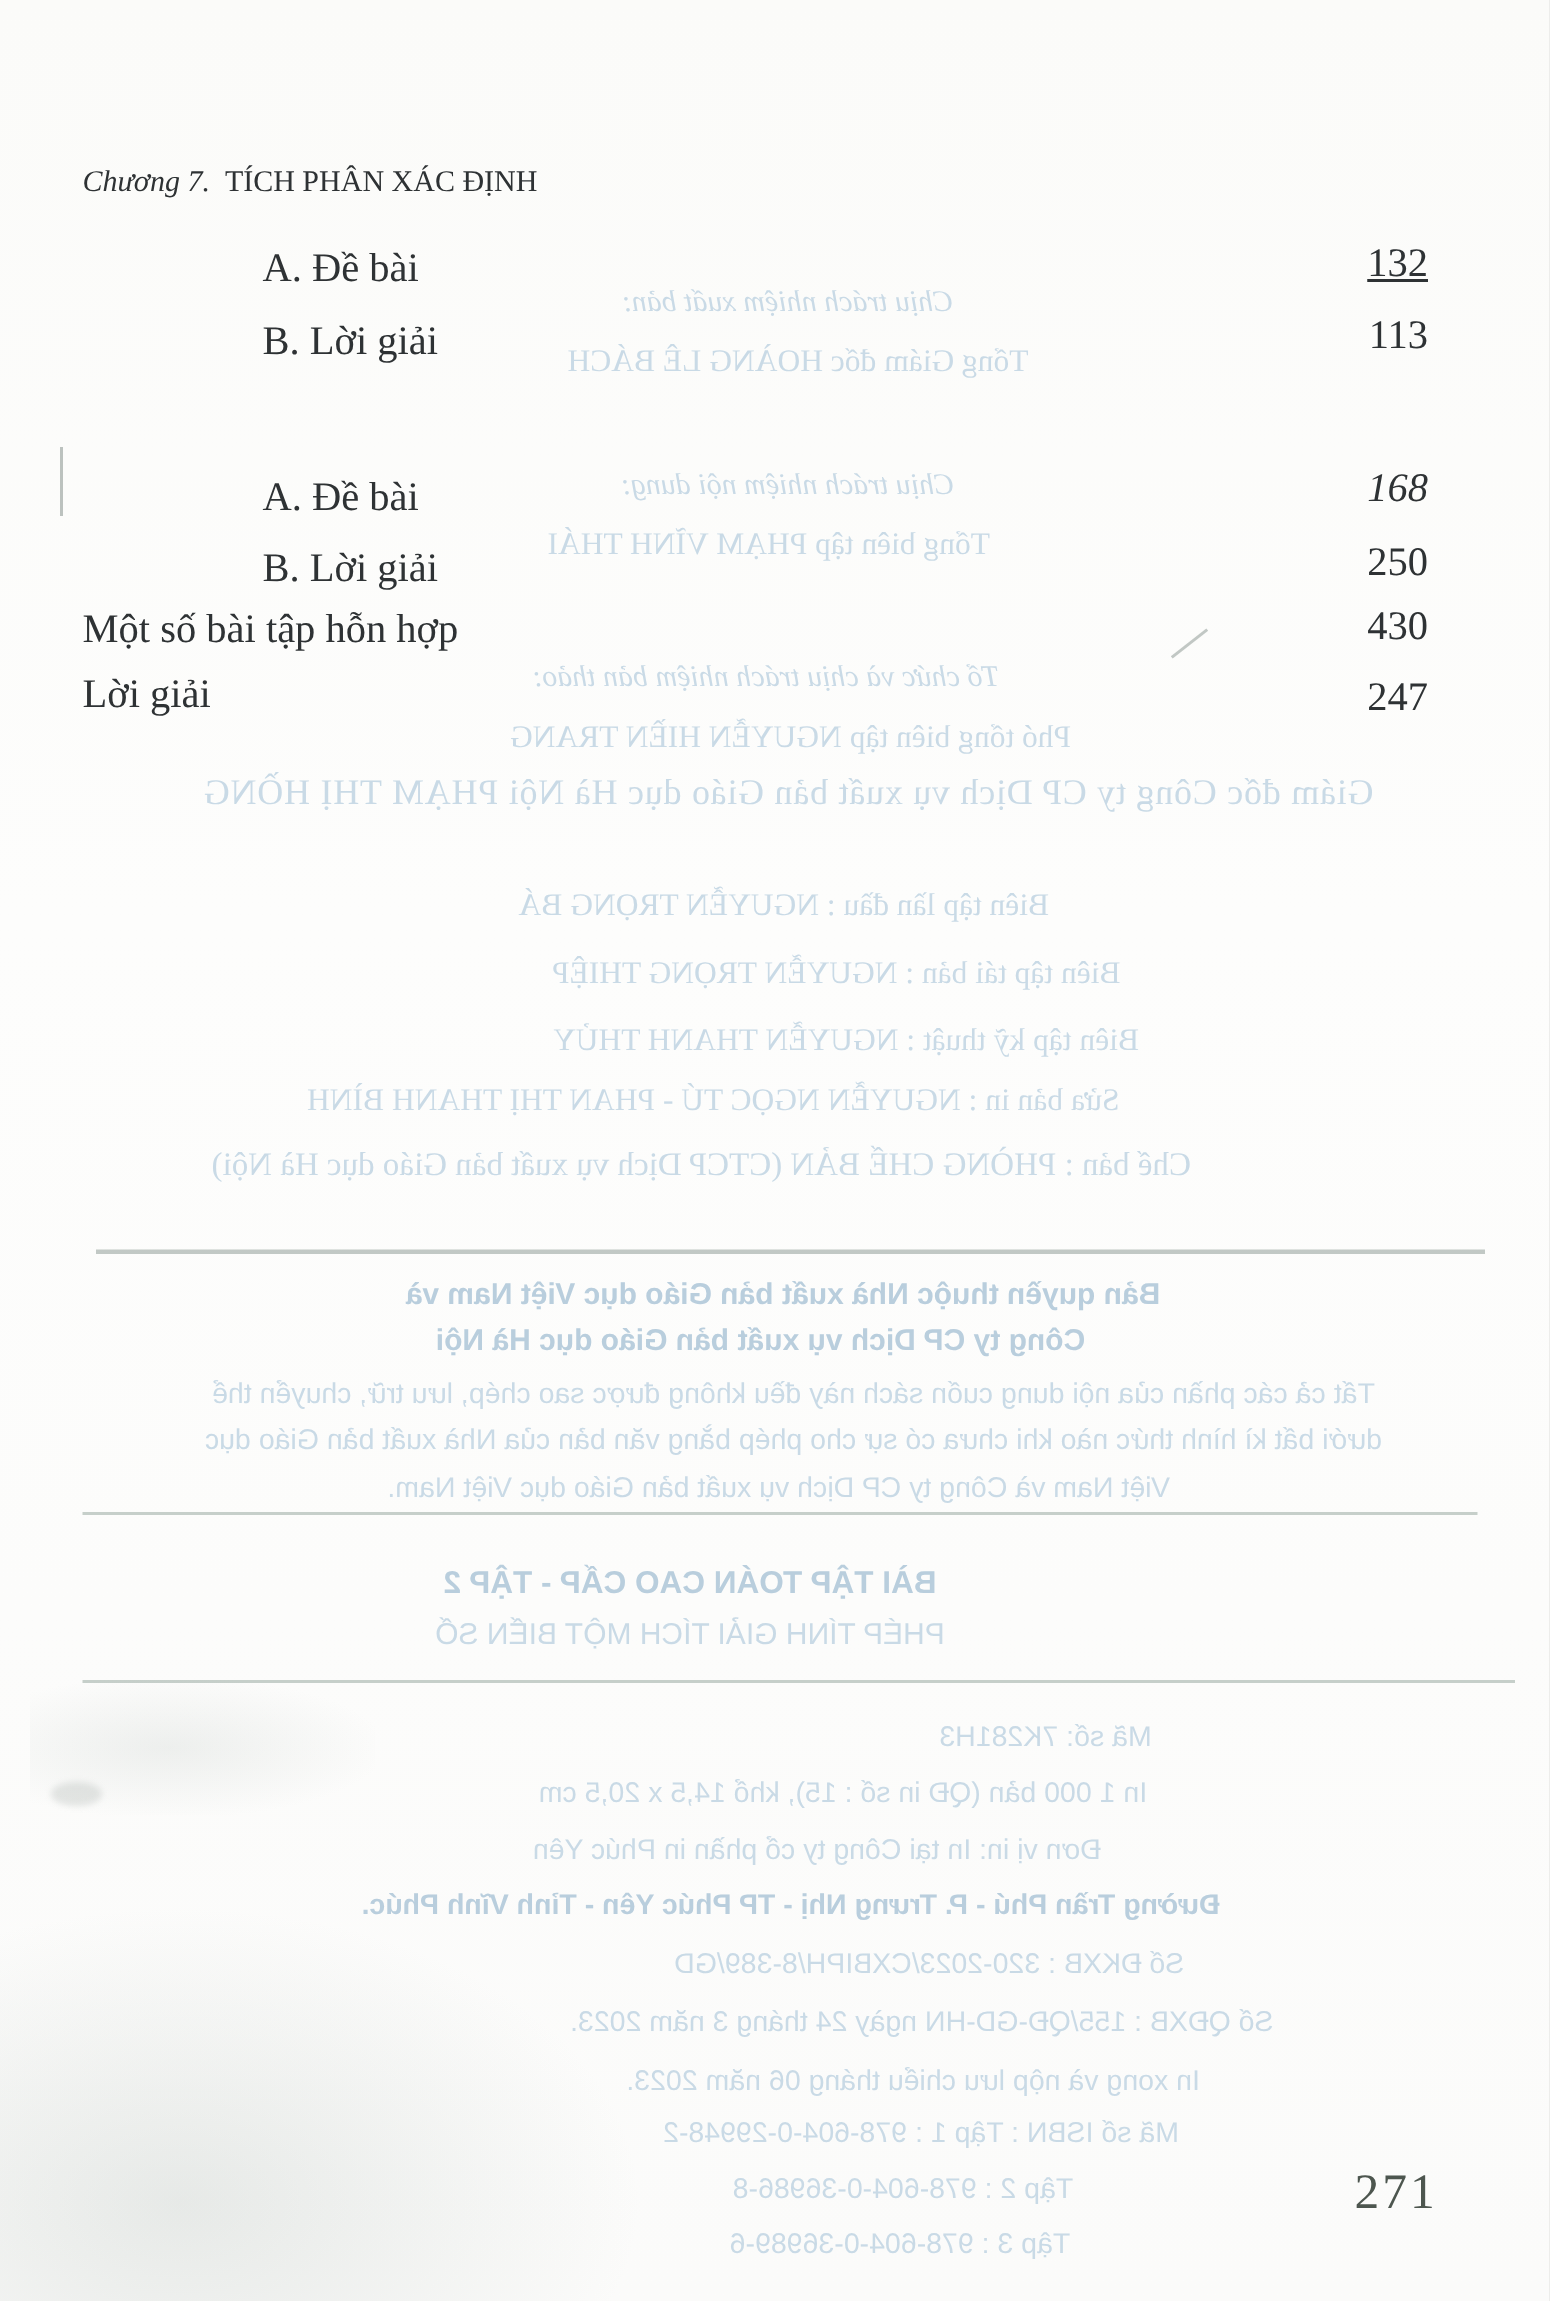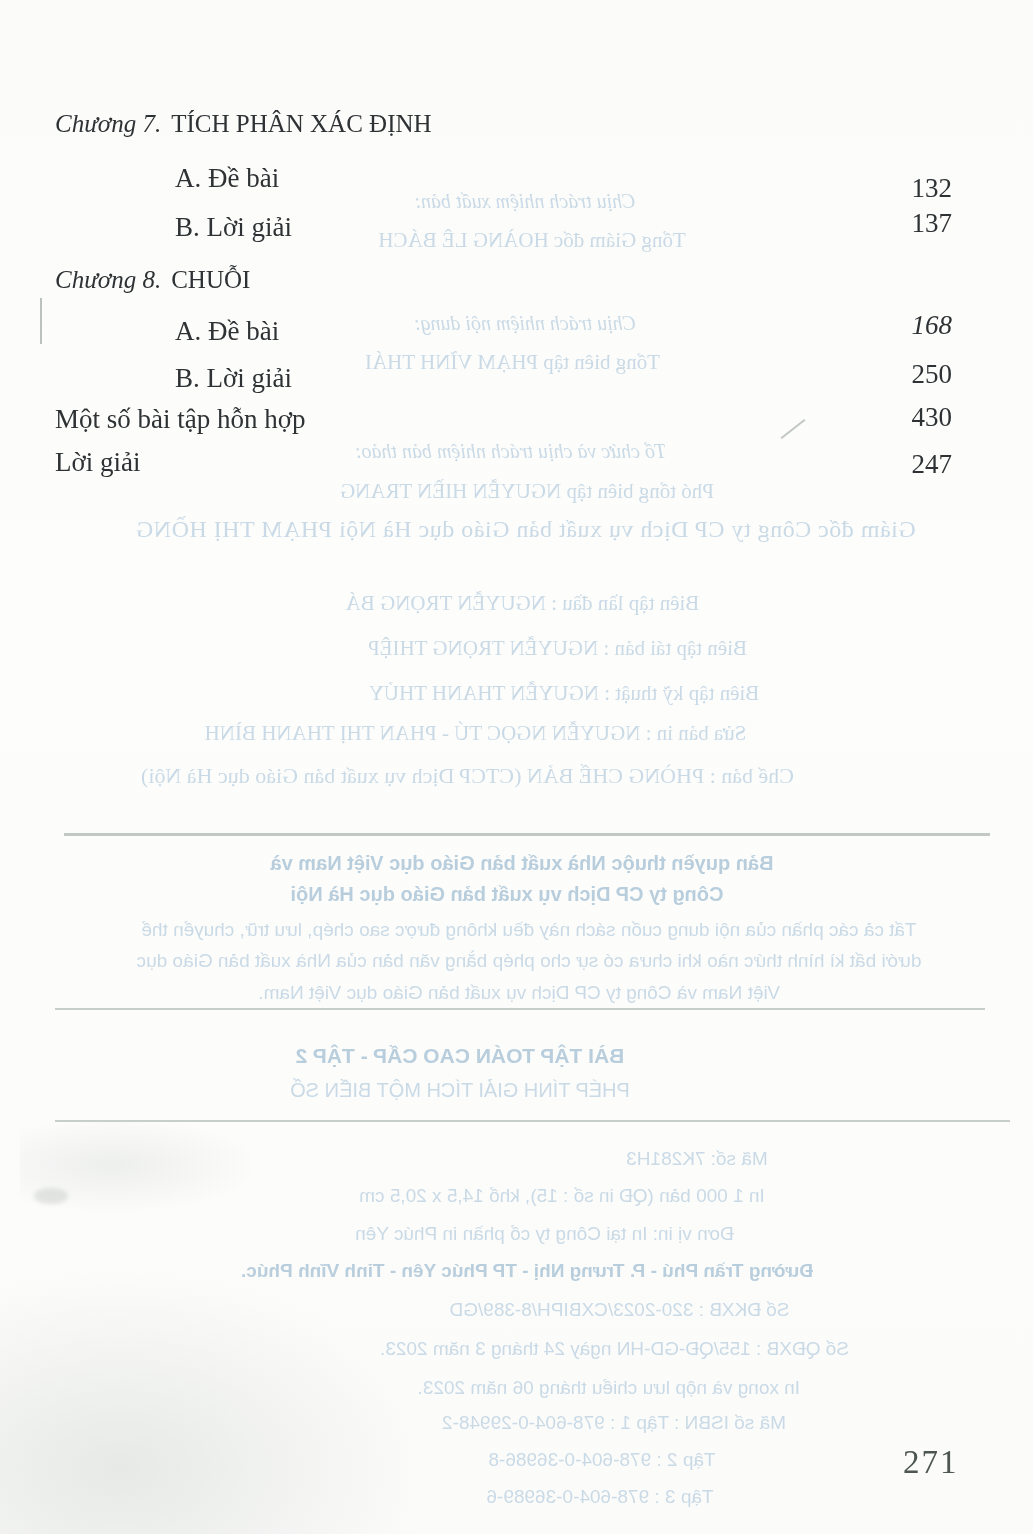--- a/index.html
+++ b/index.html
@@ -3,21 +3,21 @@
 <meta charset="utf-8">
 <title>Scanned book page</title>
 <style>
   html,body{margin:0;padding:0;background:#e8e8e6;}
   #page{
     position:relative; width:1033px; height:1534px; overflow:hidden;
     background:linear-gradient(180deg,#fbfbf9 0%, #fdfdfc 40%, #fbfbfa 100%);
     font-family:"Liberation Serif", serif; color:var(--ink);
   }
   
-  .toc-h{position:absolute;font-size:25px;white-space:nowrap;color:var(--ink);}
+  .toc-h{position:absolute;font-size:20px;white-space:nowrap;color:var(--ink);}
   .toc-h .chlabel{font-style:italic;margin-right:10px;}
   .toc-item{position:absolute;left:175px;font-size:27px;white-space:nowrap;color:var(--ink);}
   .toc-left{position:absolute;left:55px;font-size:27px;white-space:nowrap;color:var(--ink);}
   .pageno{position:absolute;right:81px;width:90px;text-align:right;font-size:27px;color:var(--ink);}
   .folio{position:absolute;left:903px;top:1444px;font-size:33px;letter-spacing:2px;color:var(--folio);}
   
   .bleed{position:absolute;transform:scaleX(-1);text-align:center;white-space:nowrap;
          color:var(--bleed);-webkit-user-select:none;user-select:none;}
   .bs{font-family:"Liberation Serif",serif;font-size:21px;}
   .bsi{font-family:"Liberation Serif",serif;font-size:20px;font-style:italic;}
@@ -79,27 +79,24 @@
   <div class="bleed bsans" style="left:312px;top:1338px;width:605px;">Số QĐXB : 155/QĐ-GD-HN ngày 24 tháng 3 năm 2023.</div>
   <div class="bleed bsans" style="left:432px;top:1377px;width:368px;">In xong và nộp lưu chiểu tháng 06 năm 2023.</div>
   <div class="bleed bsans" style="left:395px;top:1412px;width:438px;">Mã số ISBN : Tập 1 : 978-604-0-29948-2</div>
   <div class="bleed bsans" style="left:452px;top:1449px;width:300px;">Tập 2 : 978-604-0-36986-8</div>
   <div class="bleed bsans" style="left:455px;top:1486px;width:290px;">Tập 3 : 978-604-0-36989-6</div>
 
   <div class="toc-h" style="left:55px;top:110px;">
     <span class="chlabel">Chương 7.</span><span>TÍCH PHÂN XÁC ĐỊNH</span>
   </div>
   <div class="toc-item" style="top:163px;">A. Đề bài</div>
-  <div class="pageno" style="top:173px;">132</div>
+  <div class="pageno" style="top:160px;text-decoration:underline;">132</div>
   <div class="toc-item" style="top:212px;">B. Lời giải</div>
-  <div class="pageno" style="top:208px;">137</div>
+  <div class="pageno" style="top:208px;">113</div>
 
-  <div class="toc-h" style="left:55px;top:266px;">
-    <span class="chlabel">Chương 8.</span><span>CHUỖI</span>
-  </div>
   <div class="toc-item" style="top:316px;">A. Đề bài</div>
   <div class="pageno" style="top:310px;font-style:italic;">168</div>
   <div class="toc-item" style="top:363px;">B. Lời giải</div>
   <div class="pageno" style="top:359px;">250</div>
 
   <div class="toc-left" style="top:404px;">Một số bài tập hỗn hợp</div>
   <div class="pageno" style="top:402px;">430</div>
   <div class="toc-left" style="top:447px;">Lời giải</div>
   <div class="pageno" style="top:449px;">247</div>
 

